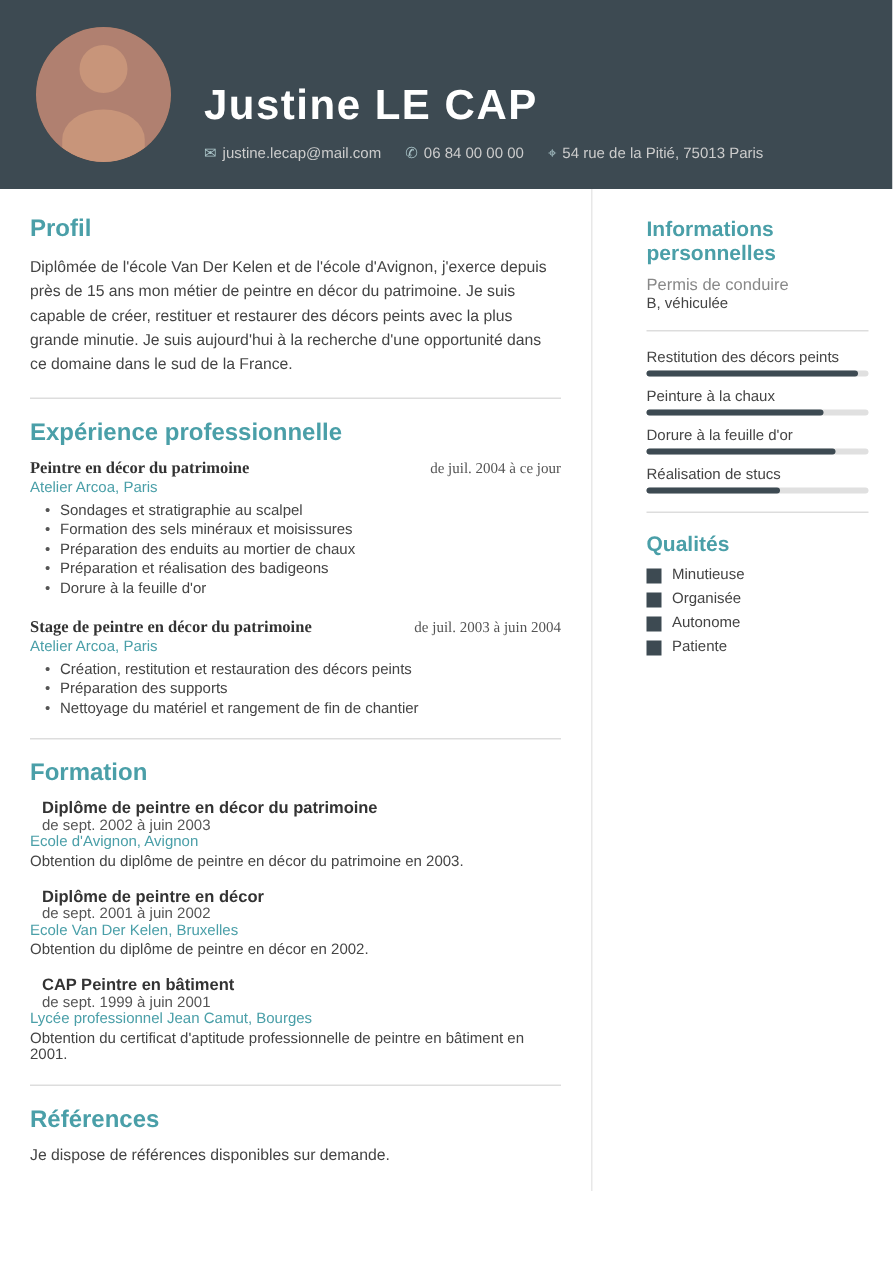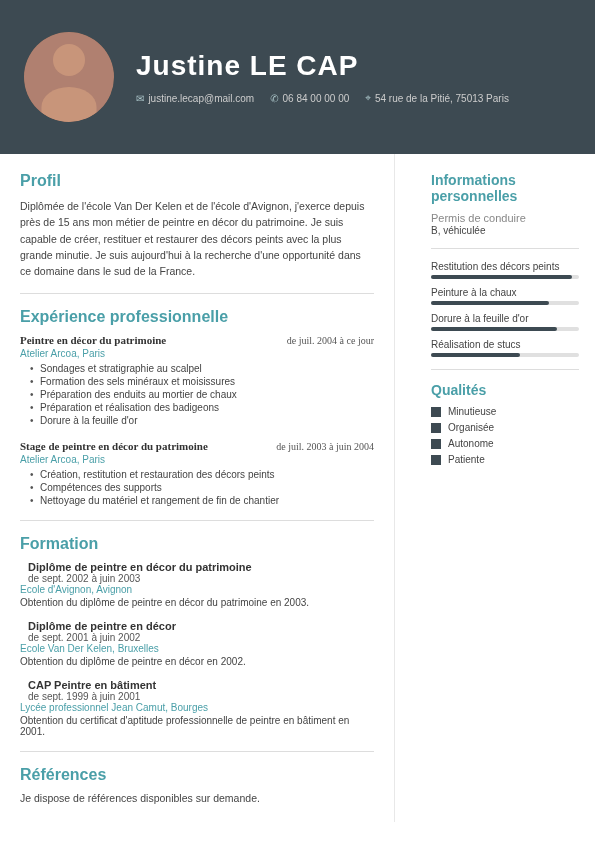--- a/index.html
+++ b/index.html
@@ -10,22 +10,22 @@
       background: #fff;
       width: 595px;
       min-height: 841px;
     }
 
     
     .header {
       background: #3d4a52;
       color: #fff;
       display: flex;
-      align-items: center;
-      padding: 32px 24px;
+      align-items: flex-end;
+      padding: 18px 24px;
       min-height: 120px;
     }
     .header-photo {
       width: 90px;
       height: 90px;
       border-radius: 50%;
       overflow: hidden;
       flex-shrink: 0;
       margin-right: 22px;
       background: #8a6a5a;
@@ -322,21 +322,21 @@
     </div>
 
     <div class="exp-entry">
       <div class="exp-header">
         <span class="exp-title">Stage de peintre en décor du patrimoine</span>
         <span class="exp-date">de juil. 2003 à juin 2004</span>
       </div>
       <div class="exp-company">Atelier Arcoa, Paris</div>
       <ul class="exp-bullets">
         <li>Création, restitution et restauration des décors peints</li>
-        <li>Compétences des supports</li>
+        <li>Préparation des supports</li>
         <li>Nettoyage du matériel et rangement de fin de chantier</li>
       </ul>
     </div>
 
     <hr class="section-divider">
 
     <h2 class="section-title">Formation</h2>
 
     <div class="form-entry">
       <div class="form-header">

